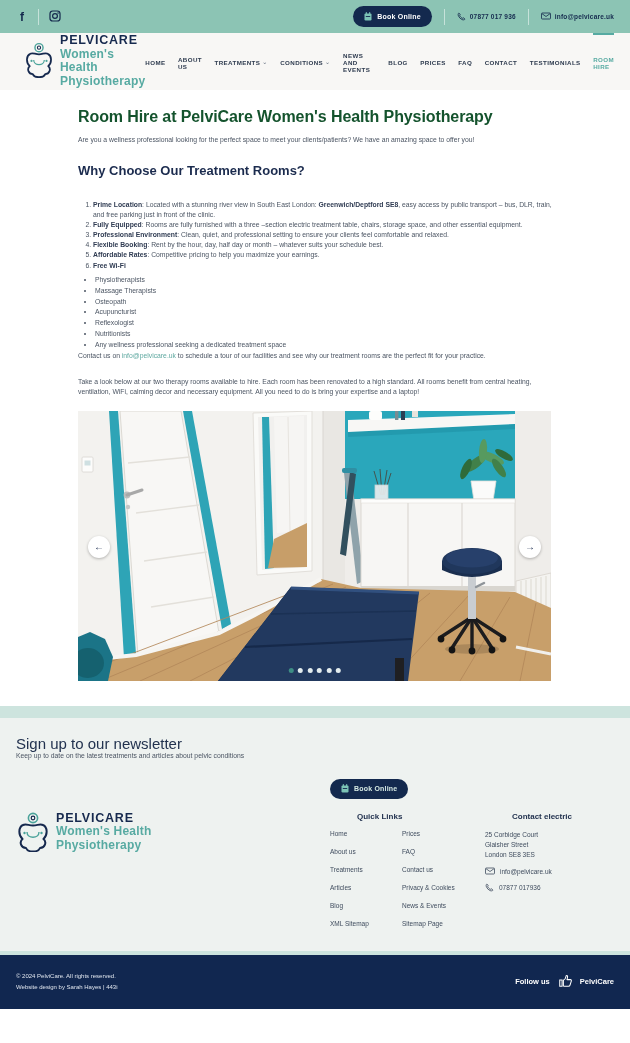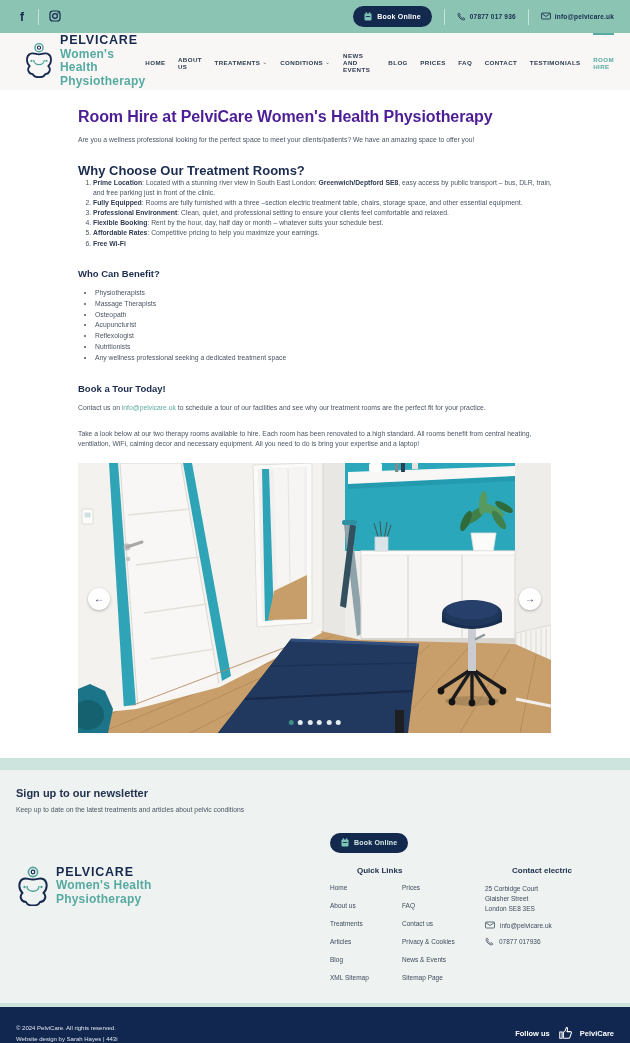--- a/index.html
+++ b/index.html
@@ -24,23 +24,23 @@
   .logo { display:flex; align-items:center; gap:6px; }
   .logo-name { font-size:12.5px; font-weight:800; color:#16294e; letter-spacing:.8px; line-height:1.1; }
   .logo-sub { font-size:12px; color:#57aaa2; font-weight:700; line-height:1.15; letter-spacing:.2px; }
   .navlinks { margin-left:auto; display:flex; align-items:stretch; gap:12.5px; }
   .nav-item { display:flex; align-items:center; gap:2px; font-size:6.2px; font-weight:700; color:#2d3a4e;
     letter-spacing:.4px; text-decoration:none; border-top:2px solid transparent; cursor:pointer; }
   .nav-item .chev { font-size:6px; color:#6b7686; margin-top:-2px; }
   .nav-item.active { color:#57aaa2; border-top-color:#57aaa2; }
   
   .container { width:474px; margin:0 auto; padding-top:18px; }
-  h1 { font-size:16px; font-weight:800; color:#4c1d95; letter-spacing:-.1px; margin-bottom:9px; }
+  h1 { font-size:16px; font-weight:800; color:#14532d; letter-spacing:-.1px; margin-bottom:9px; }
   .intro { font-size:6.8px; line-height:1.55; color:#4b5563; margin-bottom:17px; }
-  h2 { font-size:13px; font-weight:800; color:#1b2b4e; margin-bottom:0; }
+  h2 { font-size:13px; font-weight:800; color:#1b2b4e; margin-bottom:22px; }
   ol.reasons { padding-left:15px; margin-bottom:4px; }
   ol.reasons li { font-size:6.8px; line-height:1.5; color:#4b5563; }
   ol.reasons b, ul.benefits b { color:#2f3b52; }
   h3 { font-size:9.5px; font-weight:800; color:#1b2b4e; margin:19px 0 9px; }
   ul.benefits { padding-left:17px; }
   ul.benefits li { font-size:6.8px; line-height:1.6; color:#4b5563; }
   .tour-p, .take-look { font-size:6.8px; line-height:1.55; color:#4b5563; }
   .take-look { margin-top:15px; }
   a.tlink { color:#5fa9a1; text-decoration:none; cursor:pointer; }
   
@@ -49,21 +49,21 @@
   .car-btn { position:absolute; top:125px; width:22px; height:22px; border-radius:50%;
     background:#fff; border:none; box-shadow:0 1px 3px rgba(0,0,0,.28); font-size:10px;
     color:#1b2b4e; line-height:22px; text-align:center; cursor:pointer; padding:0; font-family:inherit; }
   .car-prev { left:10px; } .car-next { right:10px; }
   .dots { position:absolute; bottom:8px; left:50%; transform:translateX(-50%); display:flex; gap:4.5px; }
   .dot { width:5px; height:5px; border-radius:50%; background:#e4edee; cursor:pointer; }
   .dot.active { background:#3e8e85; }
   
   .strip { height:12px; background:#cde4de; margin-top:25px; }
   .footer { background:#eef2f0; height:233px; padding:17px 16px 0; }
-  .nl-h { font-size:11px; font-weight:700; color:#22324f; margin-bottom:7px; }
+  .nl-h { font-size:15px; font-weight:400; color:#22324f; }
   .nl-p { font-size:6.8px; color:#4b5563; }
   .f-bookrow { margin:20px 0 13px 314px; }
   .f-bookrow .btn-book { height:20px; border-radius:10px; color:#d6eae4; }
   .f-cols { display:flex; }
   .f-logo { width:314px; display:flex; gap:6px; }
   .f-head { font-size:8px; font-weight:700; color:#22324f; margin-bottom:9px;margin-left:27px; }
   .f-links { width:155px; }
   .f-links-cols { display:flex; }
   .f-links ul { list-style:none; }
   .f-links ul:first-child { width:72px; }
@@ -192,32 +192,30 @@
   <h2>Why Choose Our Treatment Rooms?</h2>
   <ol class="reasons">
     <li><b>Prime Location</b><span>: Located with a stunning river view in South East London: </span><b>Greenwich/Deptford SE8</b><span>, easy access by public transport – bus, DLR, train, and free parking just in front of the clinic.</span></li>
     <li><b>Fully Equipped</b><span>: Rooms are fully furnished with a three –section electric treatment table, chairs, storage space, and other essential equipment.</span></li>
     <li><b>Professional Environment</b><span>: Clean, quiet, and professional setting to ensure your clients feel comfortable and relaxed.</span></li>
     <li><b>Flexible Booking</b><span>: Rent by the hour, day, half day or month – whatever suits your schedule best.</span></li>
     <li><b>Affordable Rates</b><span>: Competitive pricing to help you maximize your earnings.</span></li>
     <li><b>Free Wi-Fi</b></li>
   </ol>
 
-  <h3>Who Can Benefit?</h3>
   <ul class="benefits">
     <li>Physiotherapists</li>
     <li>Massage Therapists</li>
     <li>Osteopath</li>
     <li>Acupuncturist</li>
     <li>Reflexologist</li>
     <li>Nutritionists</li>
     <li>Any wellness professional seeking a dedicated treatment space</li>
   </ul>
 
-  <h3>Book a Tour Today!</h3>
   <p class="tour-p"><span>Contact us on </span><a class="tlink">info@pelvicare.uk</a><span> to schedule a tour of our facilities and see why our treatment rooms are the perfect fit for your practice.</span></p>
   <p class="take-look">Take a look below at our two therapy rooms available to hire. Each room has been renovated to a high standard. All rooms benefit from central heating, ventilation, WiFi, calming decor and necessary equipment. All you need to do is bring your expertise and a laptop!</p>
 
   <div class="carousel">
     <svg class="scene" width="473" height="270" viewBox="0 0 473 270">
 
       <rect width="473" height="270" fill="#efedea"></rect>
       <rect x="0" y="0" width="245" height="270" fill="#f3f2ef"></rect>
       <rect x="245" y="0" width="22" height="180" fill="#e9e7e3"></rect>
       <line x1="245" y1="0" x2="245" y2="172" stroke="#d9d6d1" stroke-width="1"></line>

